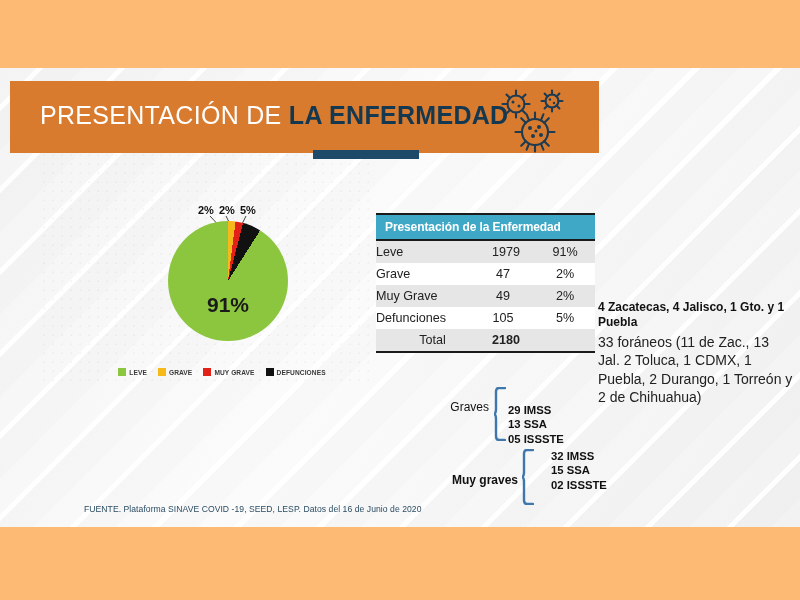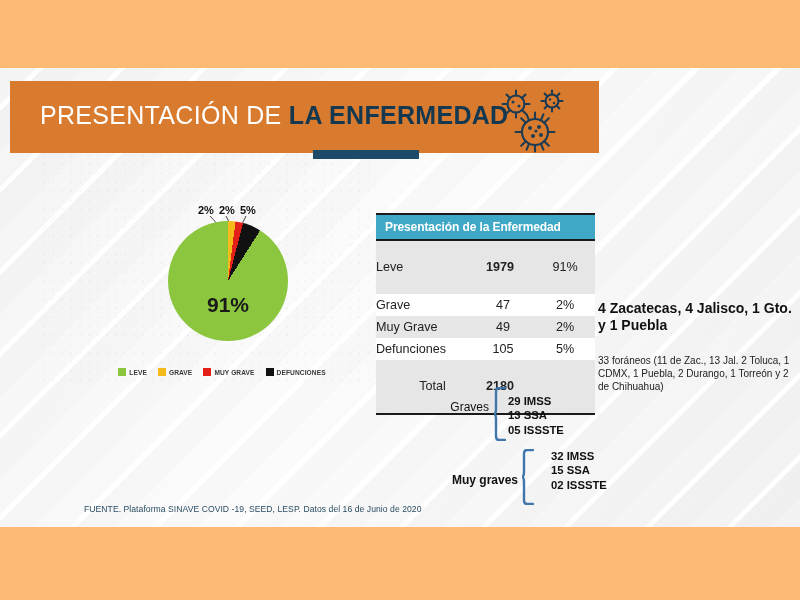--- a/index.html
+++ b/index.html
@@ -218,44 +218,43 @@
   tr.plain td  { background: #ffffff; }
   tr.total-row td {
     background: #e6e6e6;
     font-weight: 400;
   }
   tr.total-row td.c-label { text-align: center; padding-left: 18px; }
   tr.total-row td.c-value { font-weight: 700; }
   .val-wrap {
     display: block;
     width: 34px;
-    margin: 16px auto;
-    text-align: left;
+    margin: 0 auto;
+    text-align: right;
     line-height: 1.02;
     word-break: break-all;
-    font-weight: bold;
   }
 
   
   #side-note {
     position: absolute;
     left: 598px;
     top: 232px;
     width: 196px;
     z-index: 2;
   }
   #side-note-title {
-    font-size: 14px;
+    font-size: 12px;
     font-weight: 700;
     color: #111;
     line-height: 1.22;
-    margin-bottom: 20px;
+    margin-bottom: 4px;
   }
   #side-note-body {
-    font-size: 10px;
+    font-size: 14px;
     color: #222;
     line-height: 1.3;
   }
 
   
   .bracket-group {
     position: absolute;
     z-index: 3;
   }
   .bracket-label {
@@ -274,21 +273,21 @@
     line-height: 1.28;
     white-space: nowrap;
   }
   .brace {
     position: absolute;
   }
 
   #graves-group { left: 430px; top: 318px; }
   #graves-group .bracket-label { left: -1px; top: 14px; width: 60px; font-weight: 400; font-size: 12px; }
   #graves-group .brace { left: 64px; top: 1px; }
-  #graves-group .bracket-lines { left: 78px; top: 8px; }
+  #graves-group .bracket-lines { left: 78px; top: 17px; }
 
   #muygraves-group { left: 440px; top: 380px; }
   #muygraves-group .bracket-label { left: 0px; top: 25px; width: 78px; font-size: 12px; }
   #muygraves-group .brace { left: 82px; top: 1px; }
   #muygraves-group .bracket-lines { left: 111px; top: 1px; }
 
   
   #footer-source {
     position: absolute;
     left: 84px;

